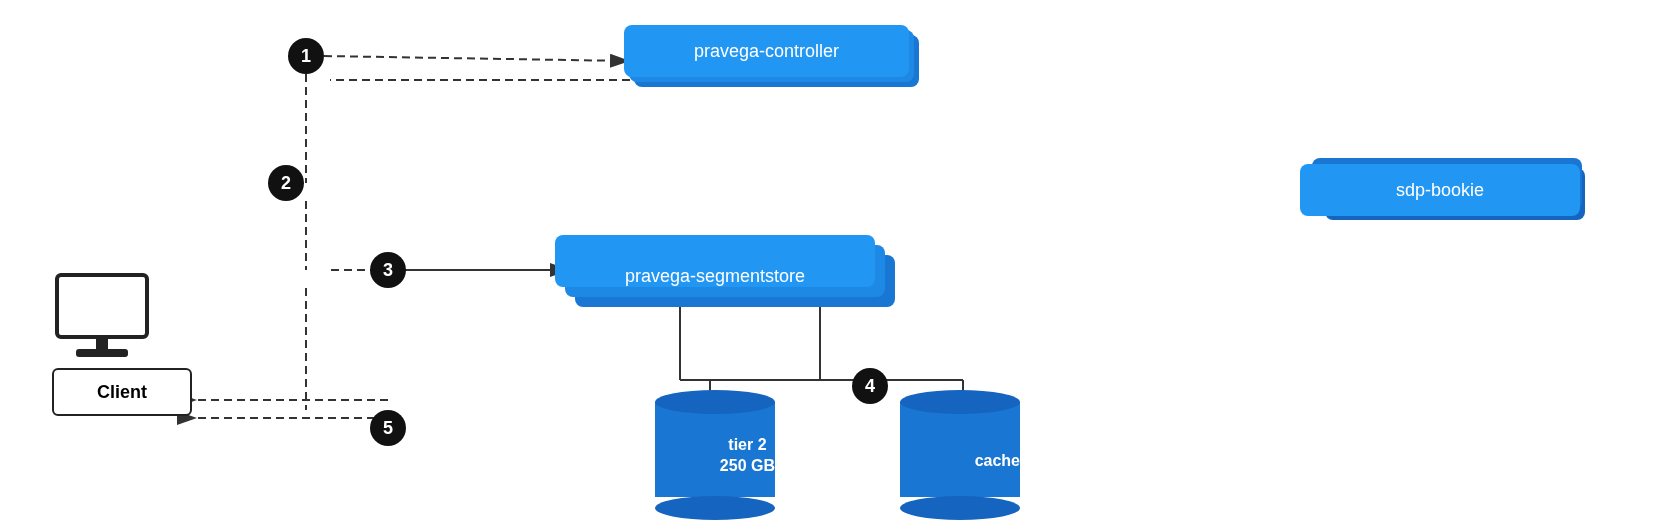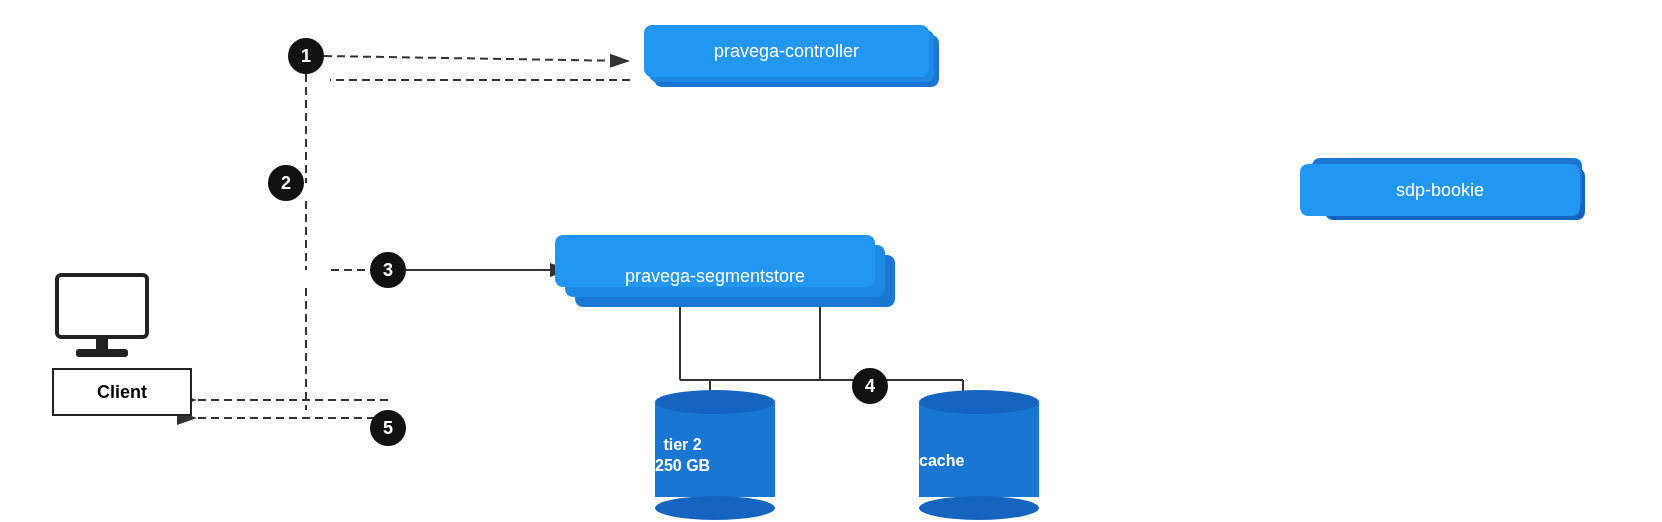--- a/index.html
+++ b/index.html
@@ -38,21 +38,21 @@
       font-weight: 500;
       display: flex;
       align-items: center;
       justify-content: center;
       position: absolute;
     }
     
     .client-box {
       position: absolute;
       border: 2.5px solid #222;
-      border-radius: 0;
+      border-radius: 6px;
       display: flex;
       align-items: center;
       justify-content: center;
       font-size: 18px;
       font-weight: 600;
       background: white;
     }
     
     .circle-badge {
       position: absolute;
@@ -80,21 +80,21 @@
       height: 22px;
       border-radius: 50%;
       background: #1565c0;
       position: relative;
       z-index: 2;
     }
     .cylinder-body {
       width: 110px;
       background: #1976d2;
       display: flex;
-      align-items: flex-start;
+      align-items: flex-end;
       justify-content: center;
       flex-direction: column;
       color: white;
       font-size: 15px;
       font-weight: 600;
       position: relative;
       margin-top: -11px;
     }
     .cylinder-bottom {
       width: 110px;
@@ -166,21 +166,21 @@
       <rect x="44" y="67" width="12" height="14" fill="#222"></rect>
 
       <rect x="24" y="79" width="52" height="8" rx="3" fill="#222"></rect>
     </svg>
   </div>
 
   <div class="client-box" style="left:52px; top:368px; width:140px; height:48px;">
     <span>Client</span>
   </div>
 
-  <div class="stacked-box" style="left:644px; top:25px; width:295px; height:62px;">
+  <div class="stacked-box" style="left:624px; top:25px; width:295px; height:62px;">
     <div class="box-back2" style="width:285px; height:52px; top:10px; left:10px;"></div>
     <div class="box-back1" style="width:285px; height:52px; top:5px; left:5px;"></div>
     <div class="box-front" style="width:285px; height:52px; top:0; left:0;">
       <span>pravega-controller</span>
     </div>
   </div>
 
   <div class="stacked-box" style="left:555px; top:235px; width:340px; height:72px;">
     <div class="box-back2" style="width:320px; height:52px; top:20px; left:20px;"></div>
     <div class="box-back1" style="width:320px; height:52px; top:10px; left:10px;"></div>
@@ -198,21 +198,21 @@
   </div>
 
   <div class="cylinder" style="left:655px; top:390px;">
     <div class="cylinder-top" style="width:120px; height:24px; border-radius:50%; background:#1565c0;"></div>
     <div class="cylinder-body" style="width:120px; height:95px; background:#1976d2; margin-top:-12px; padding-top:12px;">
       <span style="color:white; font-size:16px; font-weight:700; text-align:center; line-height:1.3;">tier 2<br>250 GB</span>
     </div>
     <div class="cylinder-bottom" style="width:120px; height:24px; border-radius:50%; background:#1565c0; margin-top:-1px;"></div>
   </div>
 
-  <div class="cylinder" style="left:900px; top:390px;margin-left:19px;">
+  <div class="cylinder" style="left:900px; top:390px;">
     <div class="cylinder-top" style="width:120px; height:24px; border-radius:50%; background:#1565c0;"></div>
     <div class="cylinder-body" style="width:120px; height:95px; background:#1976d2; margin-top:-12px; padding-top:22px;">
       <span style="color:white; font-size:16px; font-weight:700;">cache</span>
     </div>
     <div class="cylinder-bottom" style="width:120px; height:24px; border-radius:50%; background:#1565c0; margin-top:-1px;"></div>
   </div>
 
   <div class="circle-badge" style="left:288px; top:38px;">
     <span>1</span>
   </div>

